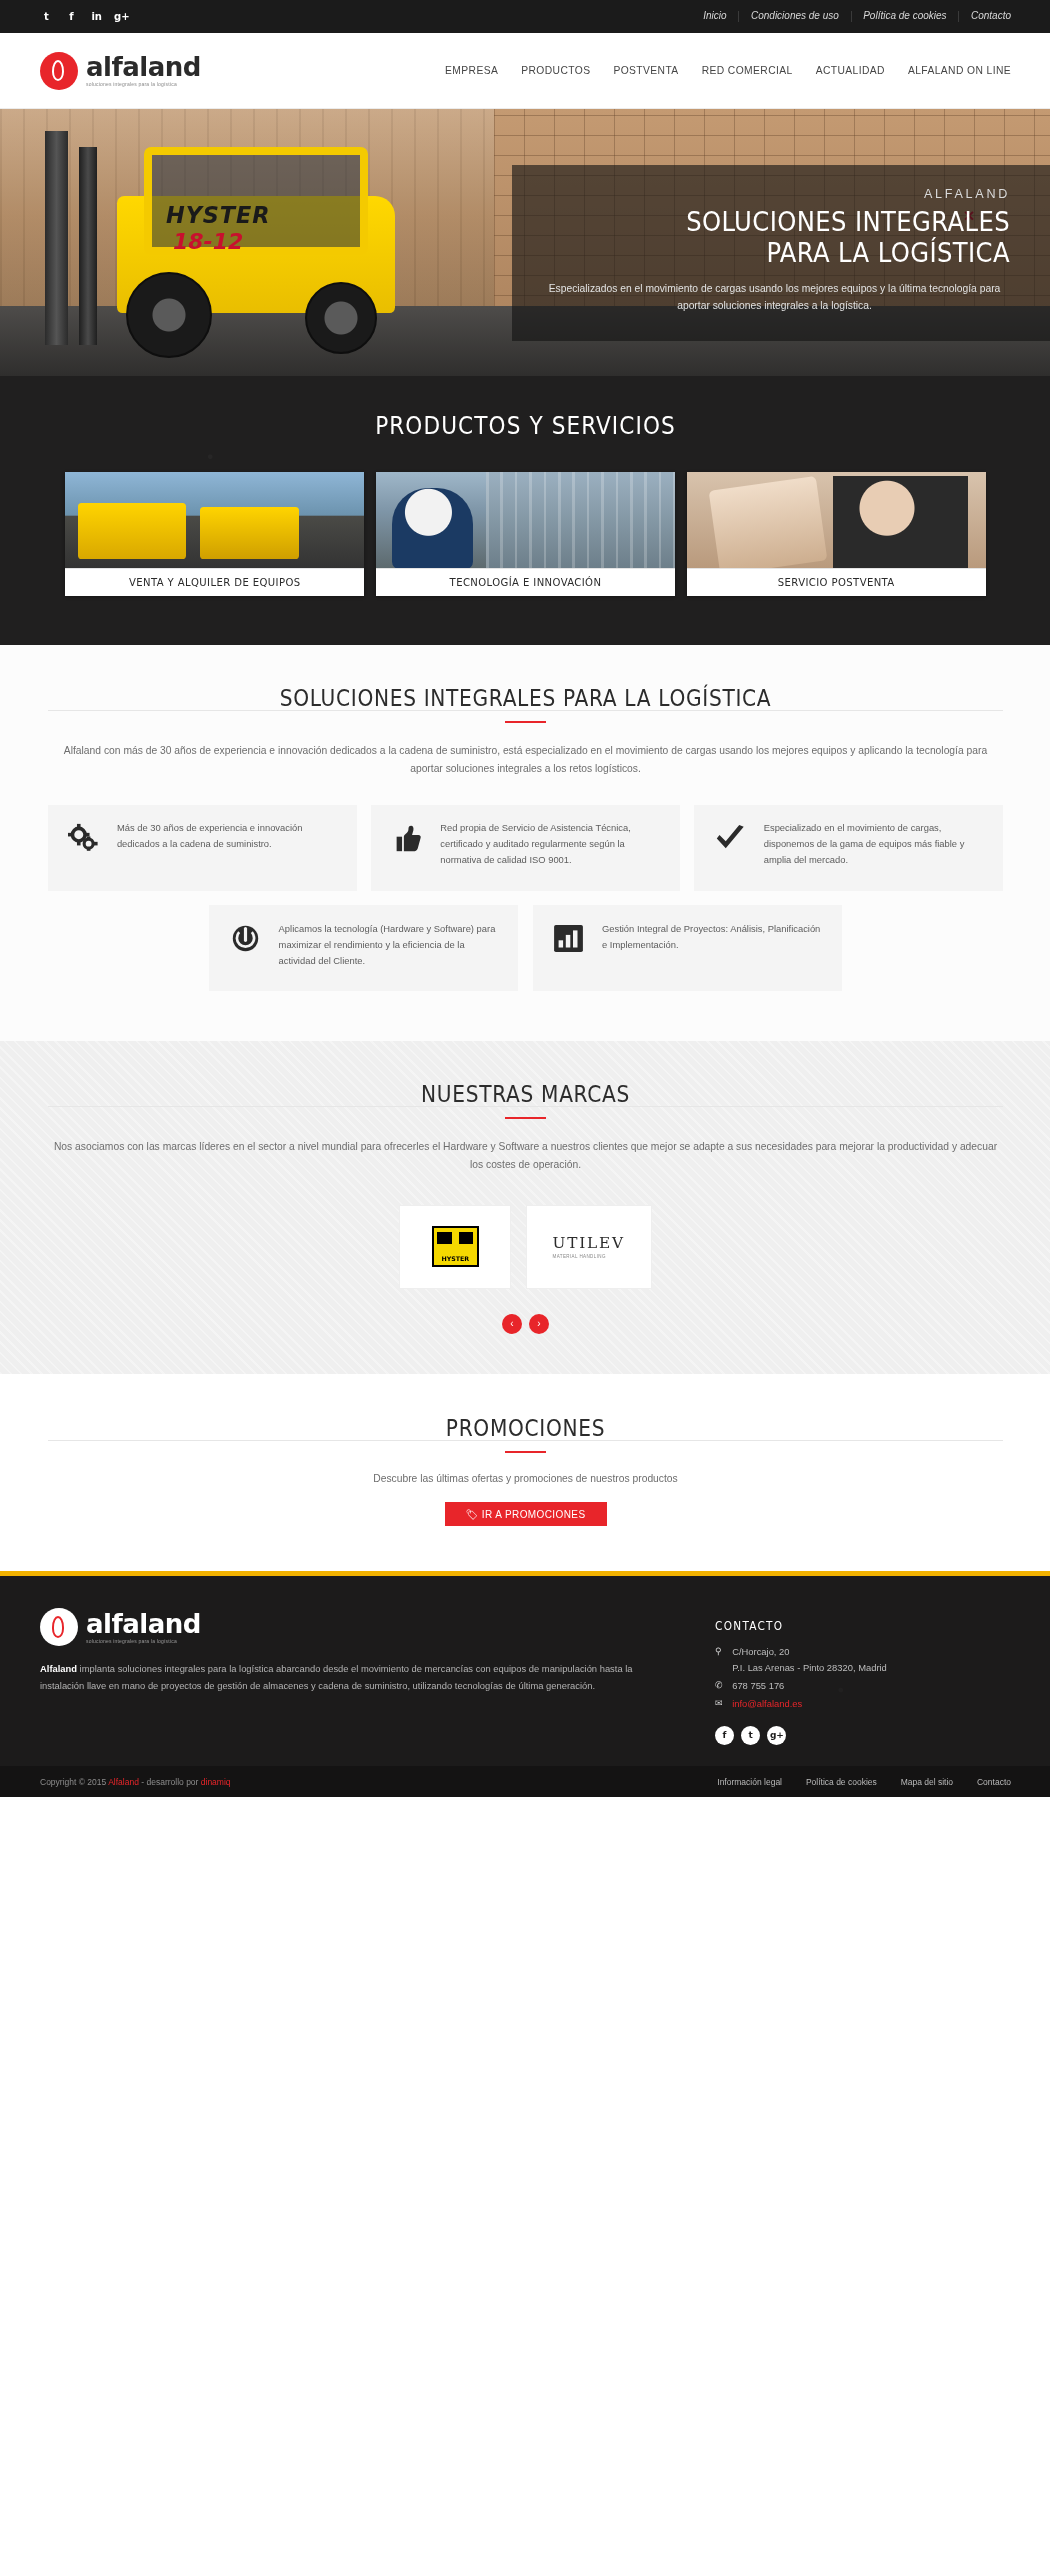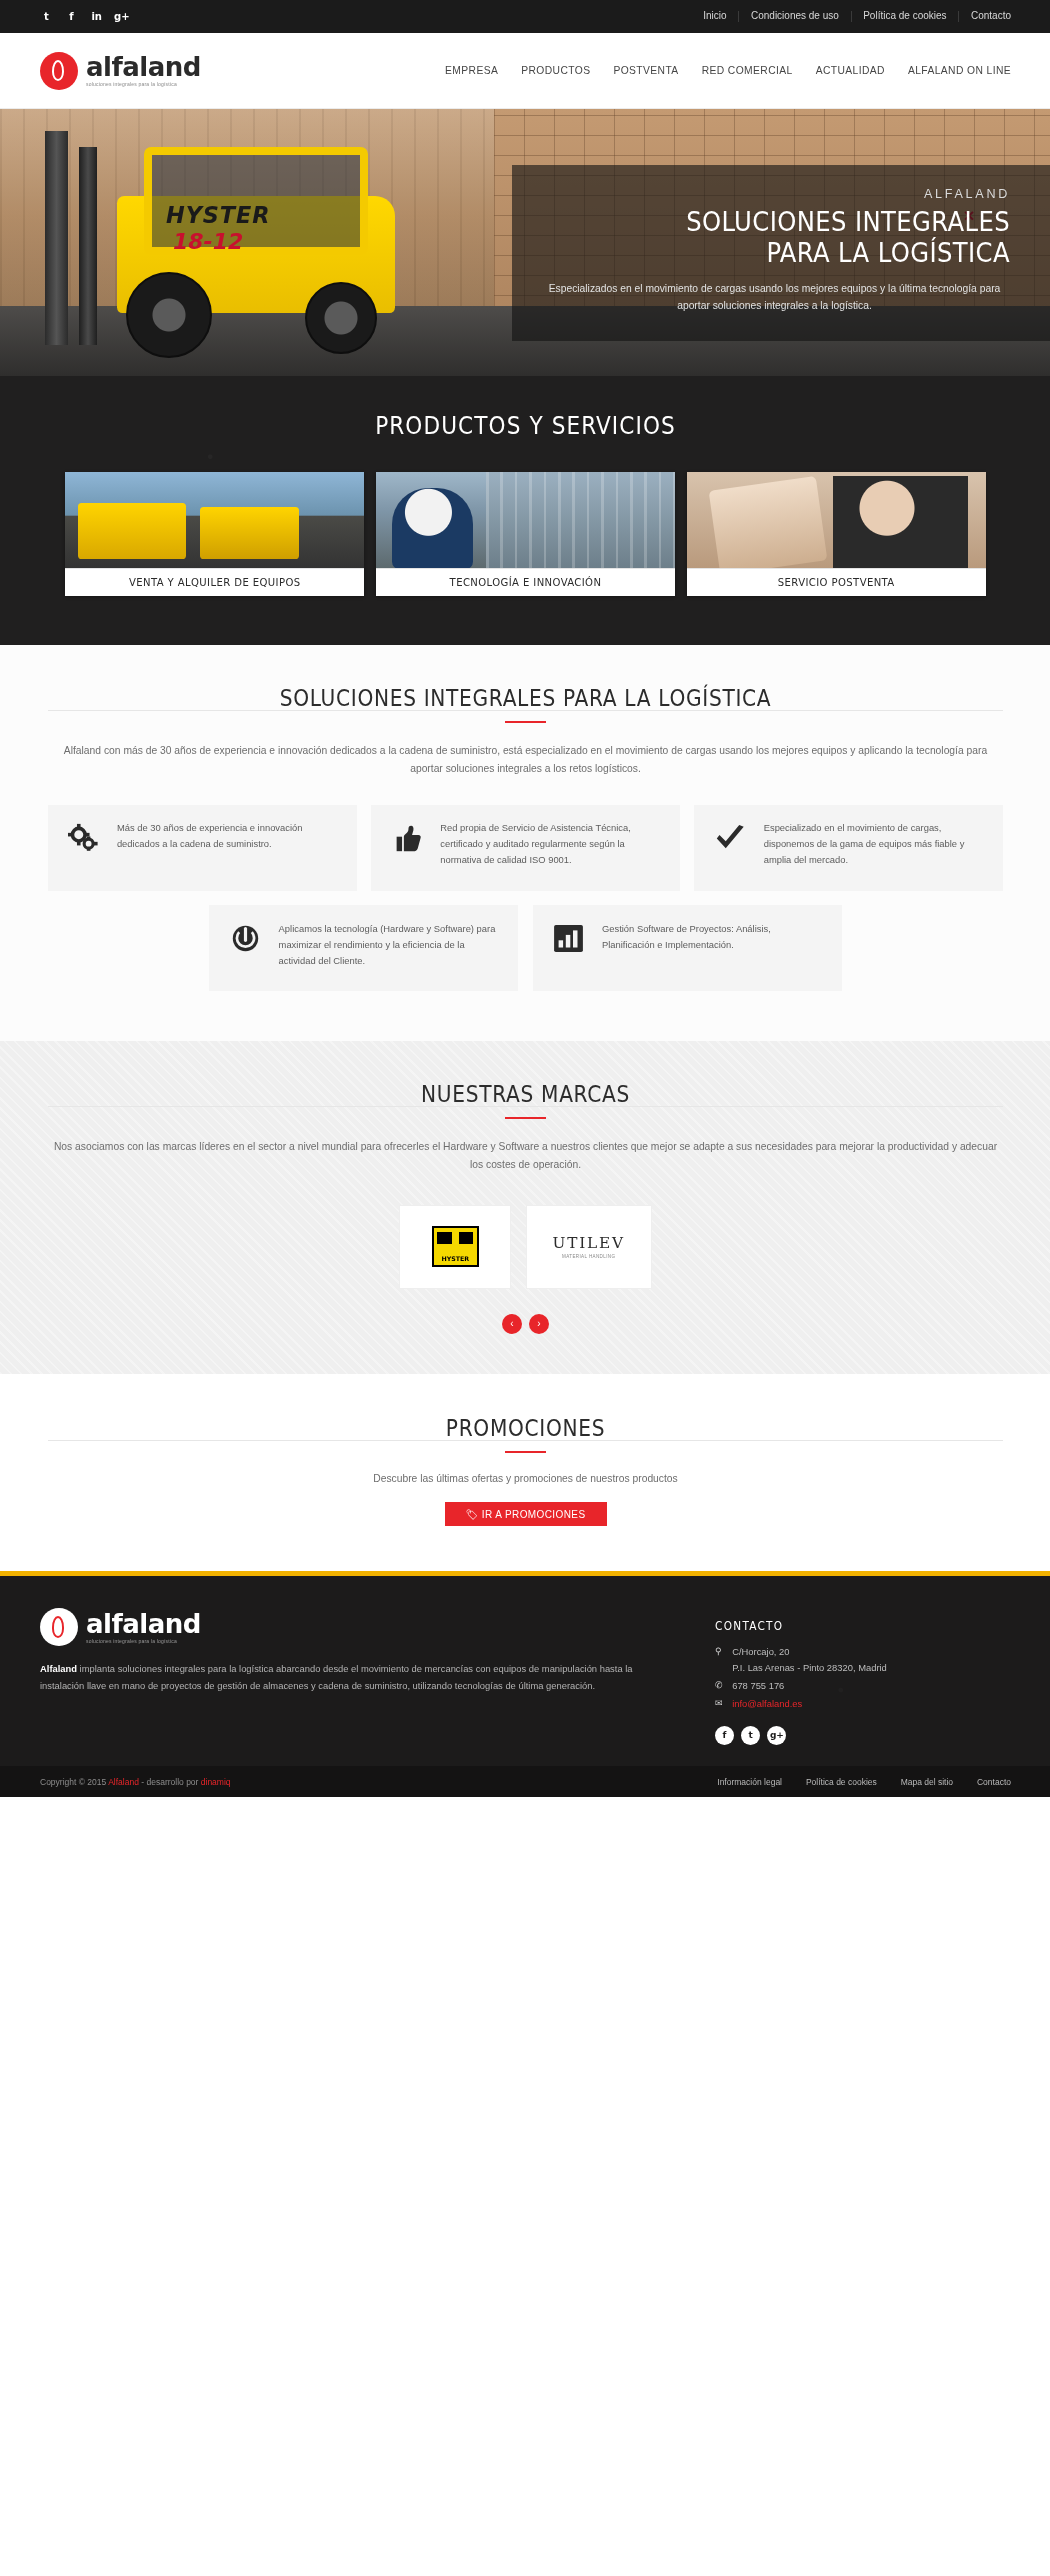--- a/index.html
+++ b/index.html
@@ -22,21 +22,21 @@
     color: #cfcfcf;
     font-size: 10px;
   }
   .topbar-social { display: flex; align-items: center; gap: 12.6px; }
   .soc {
     width: 12.6px; height: 12.6px;
     display: flex; align-items: center; justify-content: center;
     color: #fff; font-size: 10px; font-weight: bold;
     font-family: "DejaVu Sans", sans-serif;
   }
-  .topbar-links { display: flex; align-items: center; }
+  .topbar-links { display: flex; align-items: center; font-style: italic; }
   .topbar-links a {
     color: #d8d8d8;
     text-decoration: none;
     font-size: 10px;
     padding: 0 11.7px;
     border-right: 0.9px solid #3a3a3a;
     line-height: 10.8px;
   }
   .topbar-links a:last-child { border-right: none; padding-right: 0; }
   .topbar-links a:first-child { padding-left: 0; }
@@ -371,21 +371,21 @@
     font-size: 6.3px; font-weight: bold; color: #000;
     font-family: "DejaVu Sans", sans-serif;
     margin-bottom: 2.7px;
   }
   .hyster-logo:before {
     content:""; position:absolute; left:3.6px; top:3.6px; width:14.4px; height:12.6px; background:#000;
   }
   .hyster-logo:after {
     content:""; position:absolute; right:3.6px; top:3.6px; width:14.4px; height:12.6px; background:#000;
   }
-  .utilev-logo { text-align: center; }
+  .utilev-logo { }
   .utilev-word {
     font-size: 15.3px; letter-spacing: 1.8px; color: #2b2b2b;
     font-family: "DejaVu Serif", serif;
   }
   .utilev-sub { font-size: 4.5px; color: #888; letter-spacing: 0.4px; margin-top: 1.8px; }
   .brand-nav {
     display: flex; justify-content: center; gap: 6.3px; margin-top: 25px;
   }
   .nav-circle {
     width: 20.7px; height: 20.7px; border-radius: 50%;
@@ -597,21 +597,21 @@
     </div>
     <div class="feat">
       <div class="feat-icon">
         <svg width="29" height="27" viewBox="0 0 32 30" aria-hidden="true">
           <rect x="0" y="0" width="32" height="30" rx="2" fill="#2b2b2b"></rect>
           <rect x="5" y="17" width="5" height="8" fill="#f4f4f4"></rect>
           <rect x="13" y="11" width="5" height="14" fill="#f4f4f4"></rect>
           <rect x="21" y="6" width="5" height="19" fill="#f4f4f4"></rect>
         </svg>
       </div>
-      <div class="feat-text">Gestión Software de Proyectos: Análisis, Planificación e Implementación.</div>
+      <div class="feat-text">Gestión Integral de Proyectos: Análisis, Planificación e Implementación.</div>
     </div>
   </div>
 </div>
 
 <div class="brands">
   <h2 class="sec-title">NUESTRAS MARCAS</h2>
   <div class="title-line"></div>
   <div class="title-rule"></div>
   <p class="sec-desc">Nos asociamos con las marcas líderes en el sector a nivel mundial para ofrecerles el Hardware y Software a nuestros clientes que mejor se adapte a sus necesidades para mejorar la productividad y adecuar los costes de operación.</p>
 

